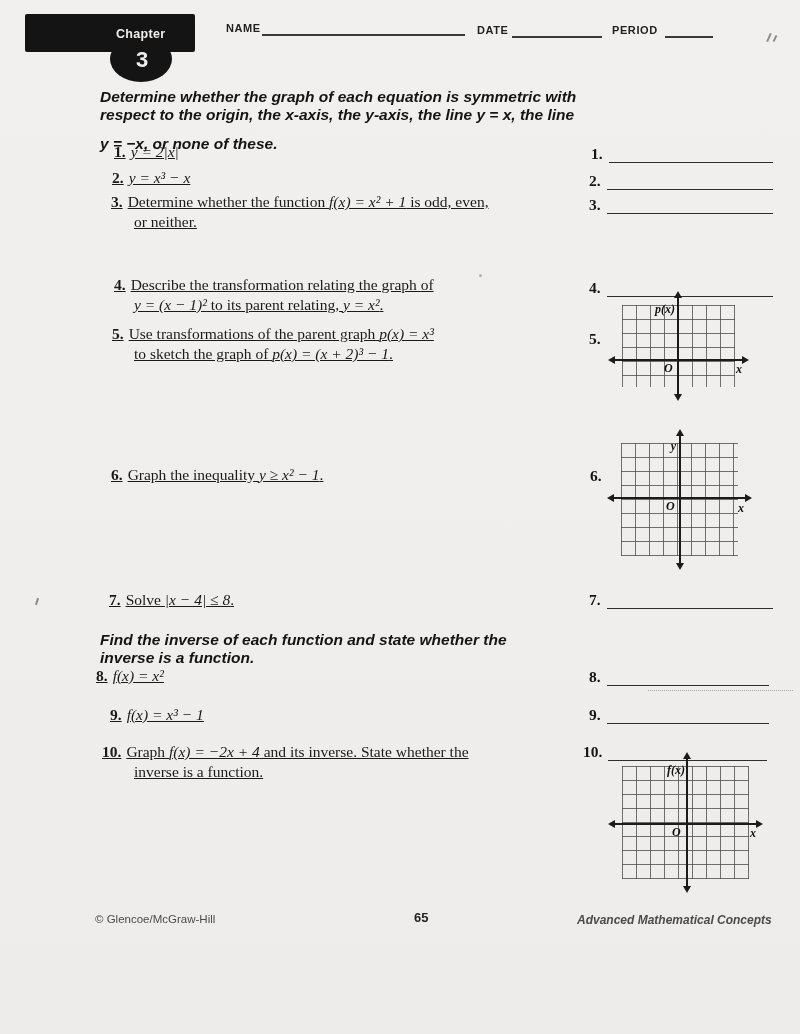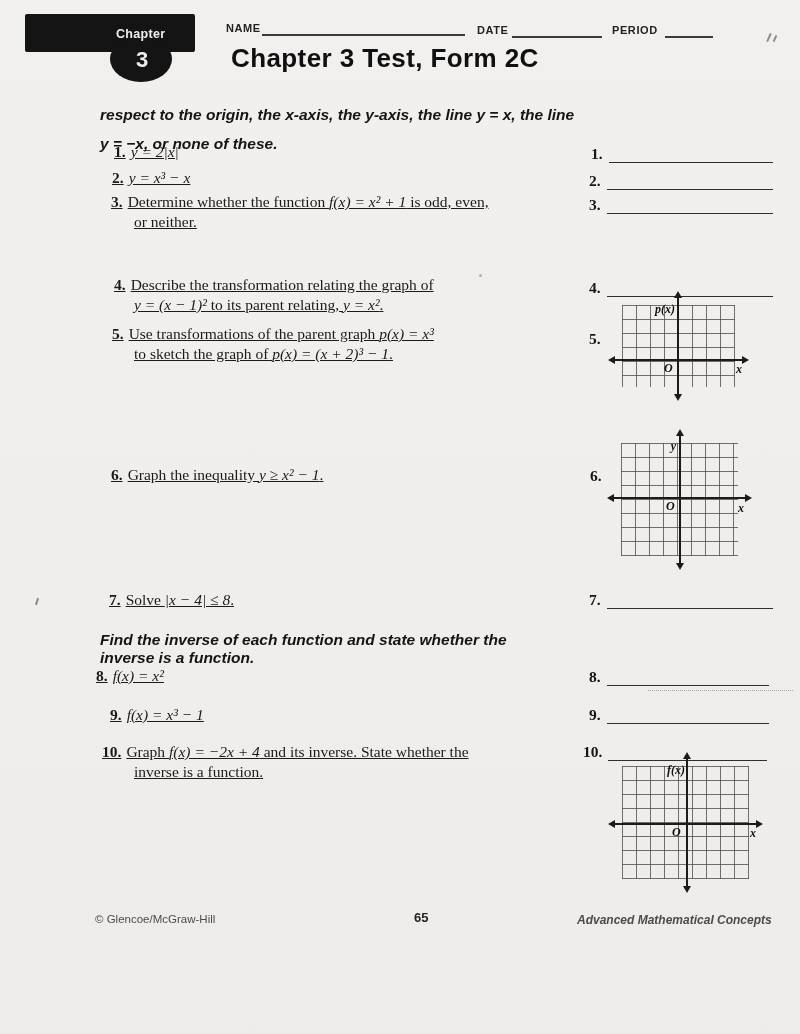--- a/index.html
+++ b/index.html
@@ -64,22 +64,22 @@
   <div class="badge-chapter">Chapter</div>
   <div class="badge-num">3</div>
 
   <div class="field-label" style="left:226px;top:22px">NAME</div>
   <div class="field-line" style="left:262px;top:34px;width:203px"></div>
   <div class="field-label" style="left:477px;top:24px">DATE</div>
   <div class="field-line" style="left:512px;top:36px;width:90px"></div>
   <div class="field-label" style="left:612px;top:24px">PERIOD</div>
   <div class="field-line" style="left:665px;top:36px;width:48px"></div>
 
-  <div class="page-title" style="left:231px;top:43px">Chapter 3 Test, Form 2C</div>
-
+
+  <div class="dir-line" style="left:100px;top:88px">Determine whether the graph of each equation is symmetric with</div>
   <div class="dir-line" style="left:100px;top:106px">respect to the origin, the x-axis, the y-axis, the line y = x, the line</div>
   <div class="dir-line" style="left:100px;top:135px">y = −x, or none of these.</div>
 
   <div class="qline" style="left:114px;top:143px">
     <span class="qnum">1.</span><span><span class="mi">y = 2|x|</span></span>
   </div>
   <div class="qline" style="left:112px;top:169px">
     <span class="qnum">2.</span><span><span class="mi">y = x³ − x</span></span>
   </div>
   <div class="qline" style="left:111px;top:193px">

